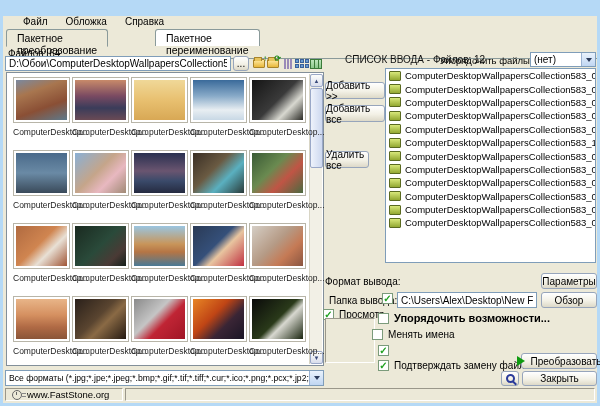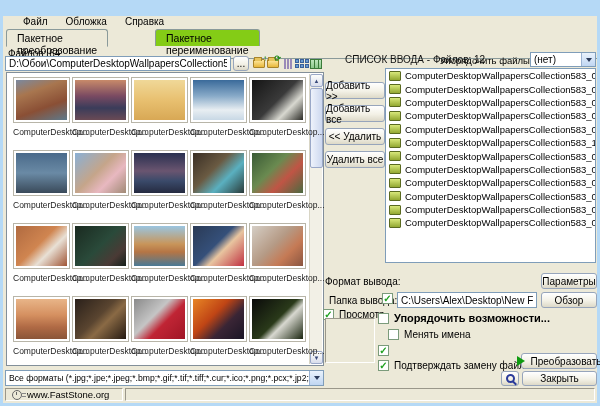--- a/index.html
+++ b/index.html
@@ -23,21 +23,21 @@
 
   
   .client { position:absolute; left:3px; top:16px; width:594px; height:387px; background:#ece9d8; }
 
   .menubar { position:absolute; left:0; top:0; width:100%; height:14px; display:flex; gap:14px; padding-left:18px; align-items:flex-start; }
   .menu-item { font-size:10px; padding:0 2px; }
 
   
   .tabs { position:absolute; left:2px; top:13px; height:17px; }
   .tab { position:absolute; top:0; height:17px; padding:2px 10px 0 10px; font-size:10.5px;
-    border:1px solid #8a9a9a; border-bottom:none; border-radius:3px 3px 0 0; background:#84cc16; }
+    border:1px solid #8a9a9a; border-bottom:none; border-radius:3px 3px 0 0; background:#ffffff; }
   .tab.active { background:#ece9d8; z-index:2; height:18px; border-bottom:1px solid #ece9d8; }
   .tab-sep { position:absolute; left:0; top:29px; width:592px; height:1px; background:#8a9a9a; }
 
   .label { font-size:10px; color:#000; }
 
   
   .tfield { background:#fff; border:1px solid #7f9db9; font-size:10px; padding:1px 3px;
     font-family:"Liberation Sans",sans-serif; white-space:nowrap; overflow:hidden; }
   input.tfield { outline:none; }
   .btn { background:linear-gradient(#ffffff,#f3f1e6 55%,#ddd9c8); border:1px solid #97a5bb;
@@ -282,22 +282,21 @@
         <div class="thumb-cell" style="left: 242px; top: 223px;">
           <div class="thumb-imgbox">
             <div class="thumb-img" style="background: linear-gradient(135deg, rgb(10, 10, 10), rgb(42, 58, 26) 50%, rgb(216, 216, 208) 62%, rgb(26, 37, 15));"></div>
           </div>
           <div class="thumb-caption">ComputerDesktop...</div>
         </div>
       </div>
 
     <span class="btn" style="position:absolute;left:322px;top:66px;width:60px;height:17px;">Добавить &gt;&gt;</span>
     <span class="btn" style="position:absolute;left:322px;top:89px;width:60px;height:17px;">Добавить все</span>
-    <span class="btn" style="position:absolute;left:322px;top:112px;width:60px;height:17px;">&lt;&lt; Удалить</span>
-    <span class="btn" style="position:absolute;left:322px;top:135px;width:60px;height:17px;">Удалить все</span>
+    <span class="btn" style="position:absolute;left:322px;top:135px;width:44px;height:17px;">Удалить все</span>
 
     <span class="hdr-strong" style="position:absolute;left:342px;top:38px;">СПИСОК ВВОДА  -  Файлов: 12</span>
     <span class="label" style="position:absolute;left:437px;top:39px;font-size:9.5px;">Упорядочить файлы:</span>
     <span class="combo" style="position:absolute;left:527px;top:36px;width:66px;height:15px;">
       <span class="val">(нет)</span>
       <span class="arrowbtn">
           <i class="tri-down"></i>
         </span>
     </span>
     <div class="file-list" id="file-list" style="left:382px;top:52px;width:211px;height:195px;">
@@ -362,21 +361,21 @@
     <span class="optrow" style="left:320px;top:293px;">
       <span class="check checked"></span>
       <span class="label">Просмотр</span>
     </span>
     <div class="preview-box" style="left:322px;top:302px;width:50px;height:45px;"></div>
 
     <span class="optrow" style="left:375px;top:296px;">
       <span class="check"></span>
       <span class="label bold" style="font-size:11px;">Упорядочить возможности...</span>
     </span>
-    <span class="optrow" style="left:385px;top:313px;">
+    <span class="optrow" style="left:369px;top:313px;">
       <span class="check"></span>
       <span class="label">Менять имена</span>
     </span>
     <span class="optrow" style="left:375px;top:329px;">
       <span class="check checked"></span>
     </span>
     <span class="optrow" style="left:375px;top:344px;">
       <span class="check checked"></span>
       <span class="label">Подтверждать замену файлов</span>
     </span>

